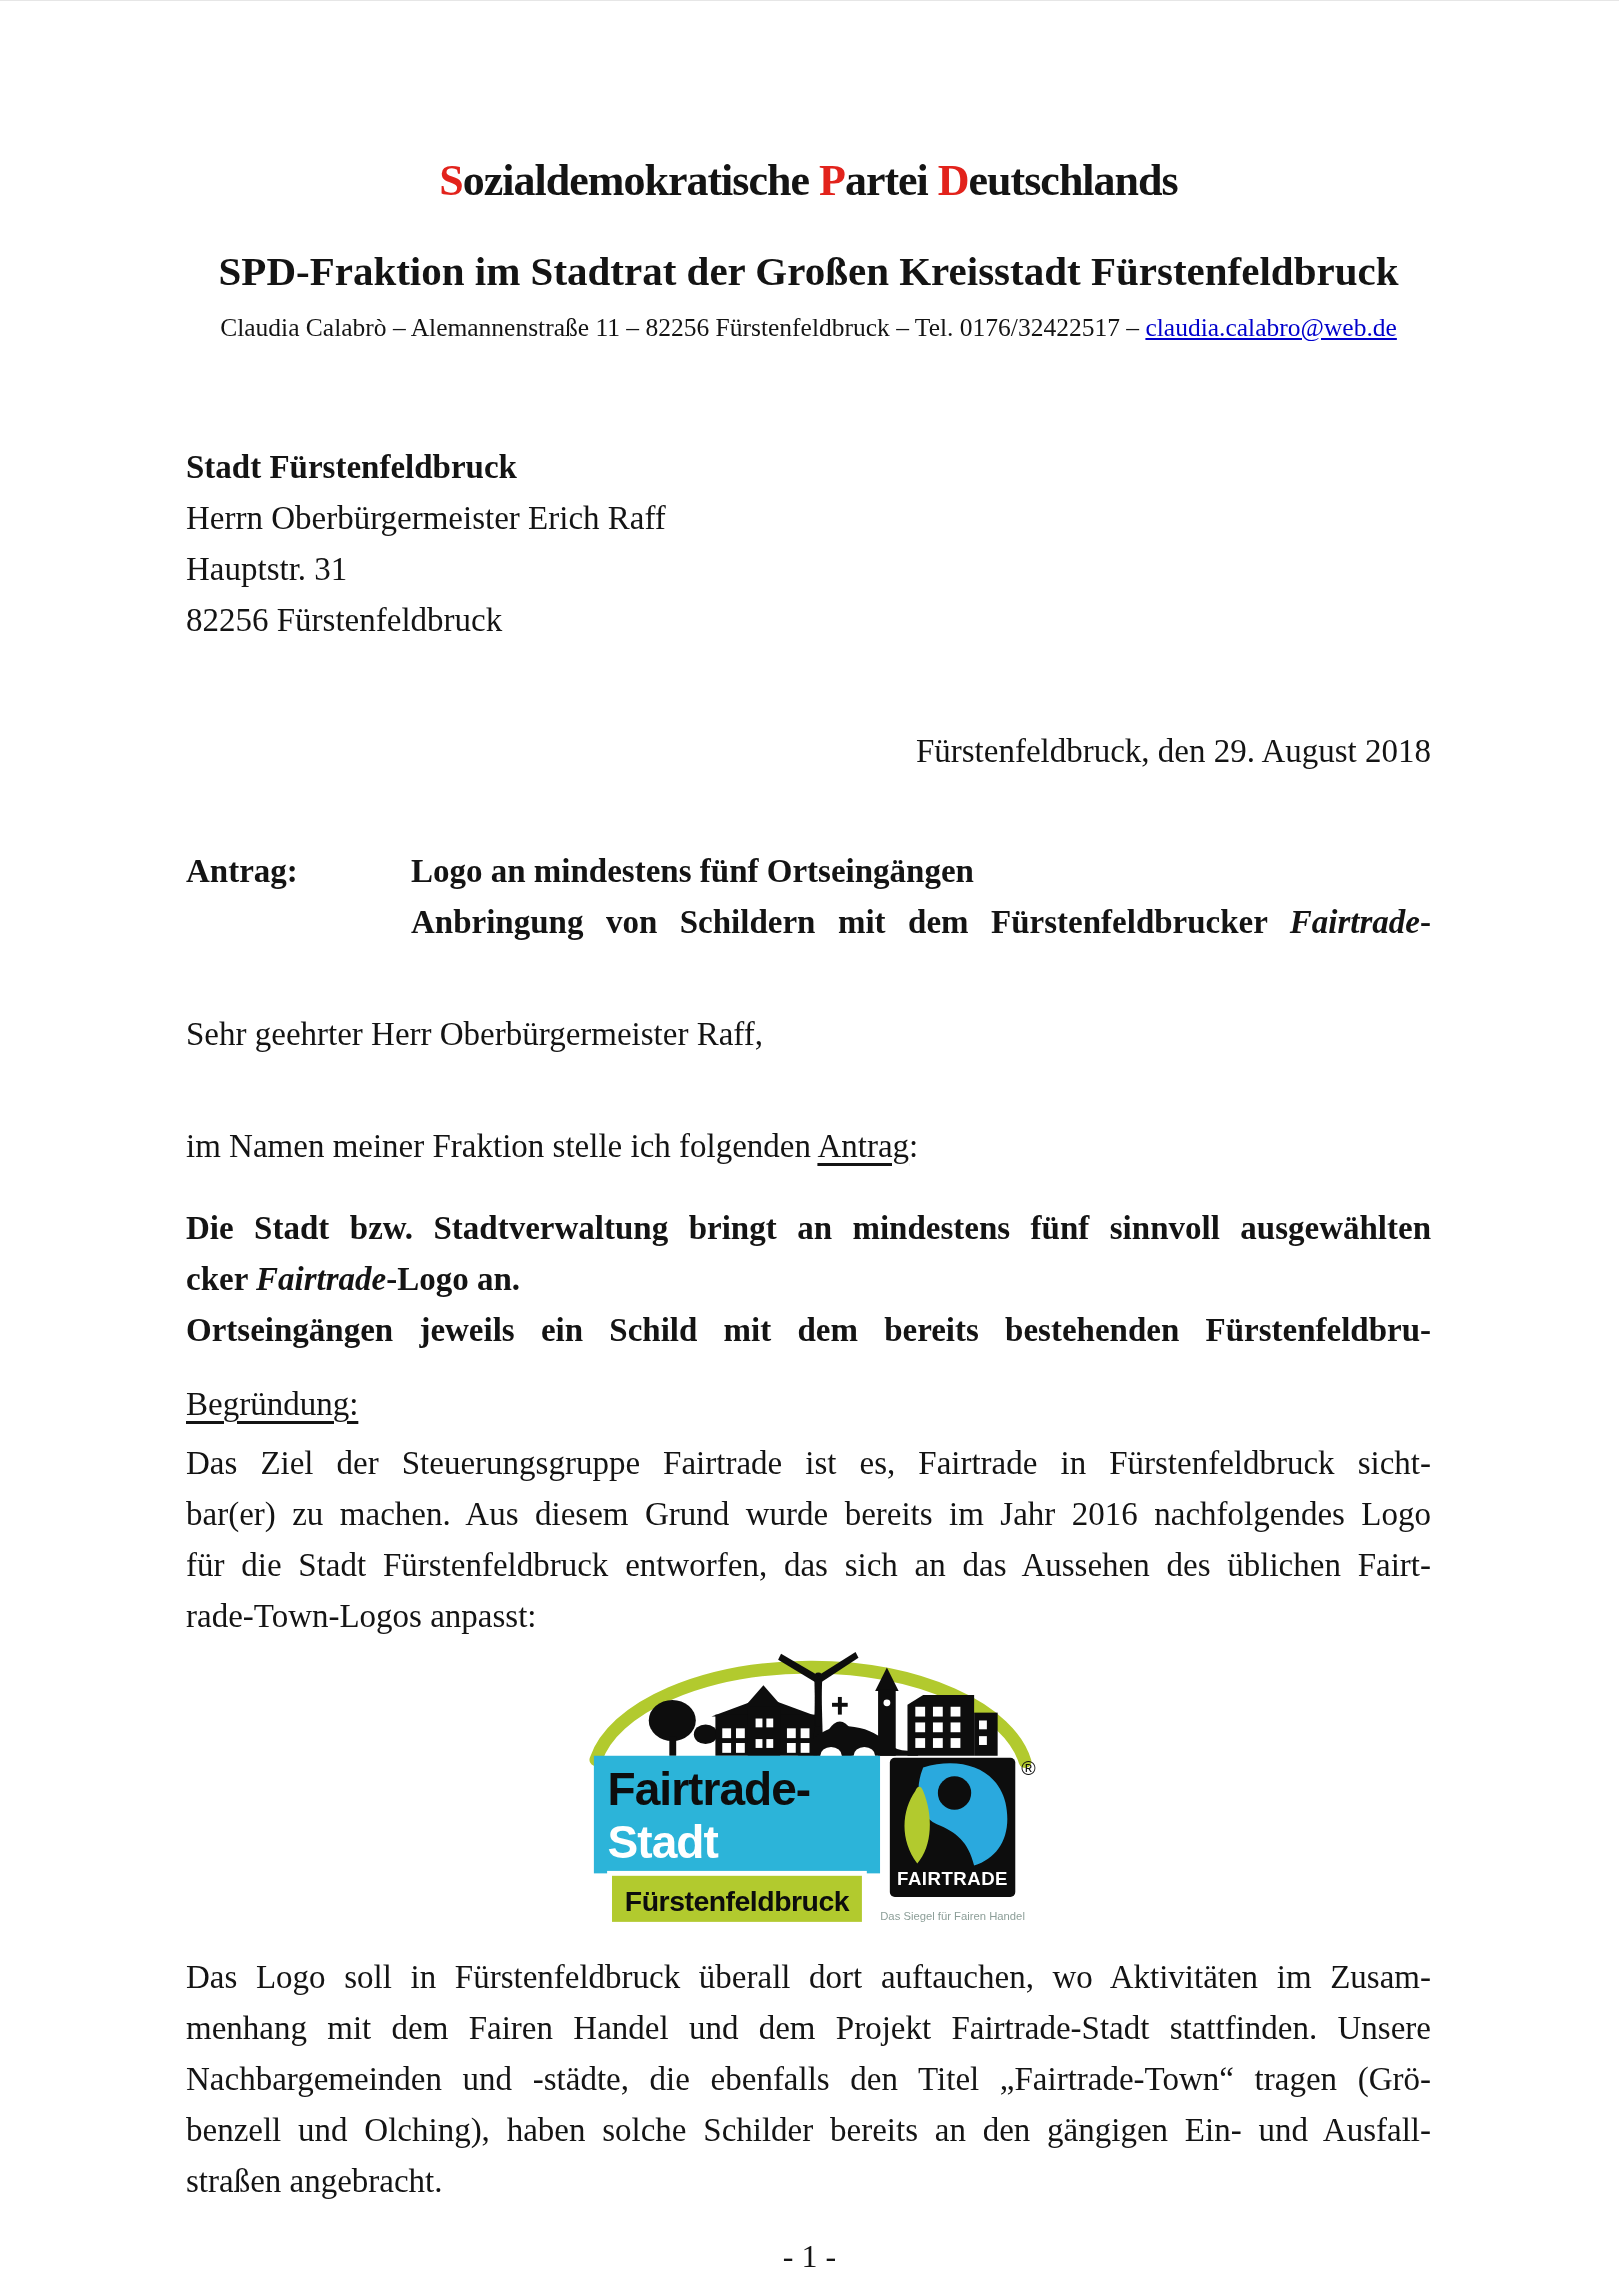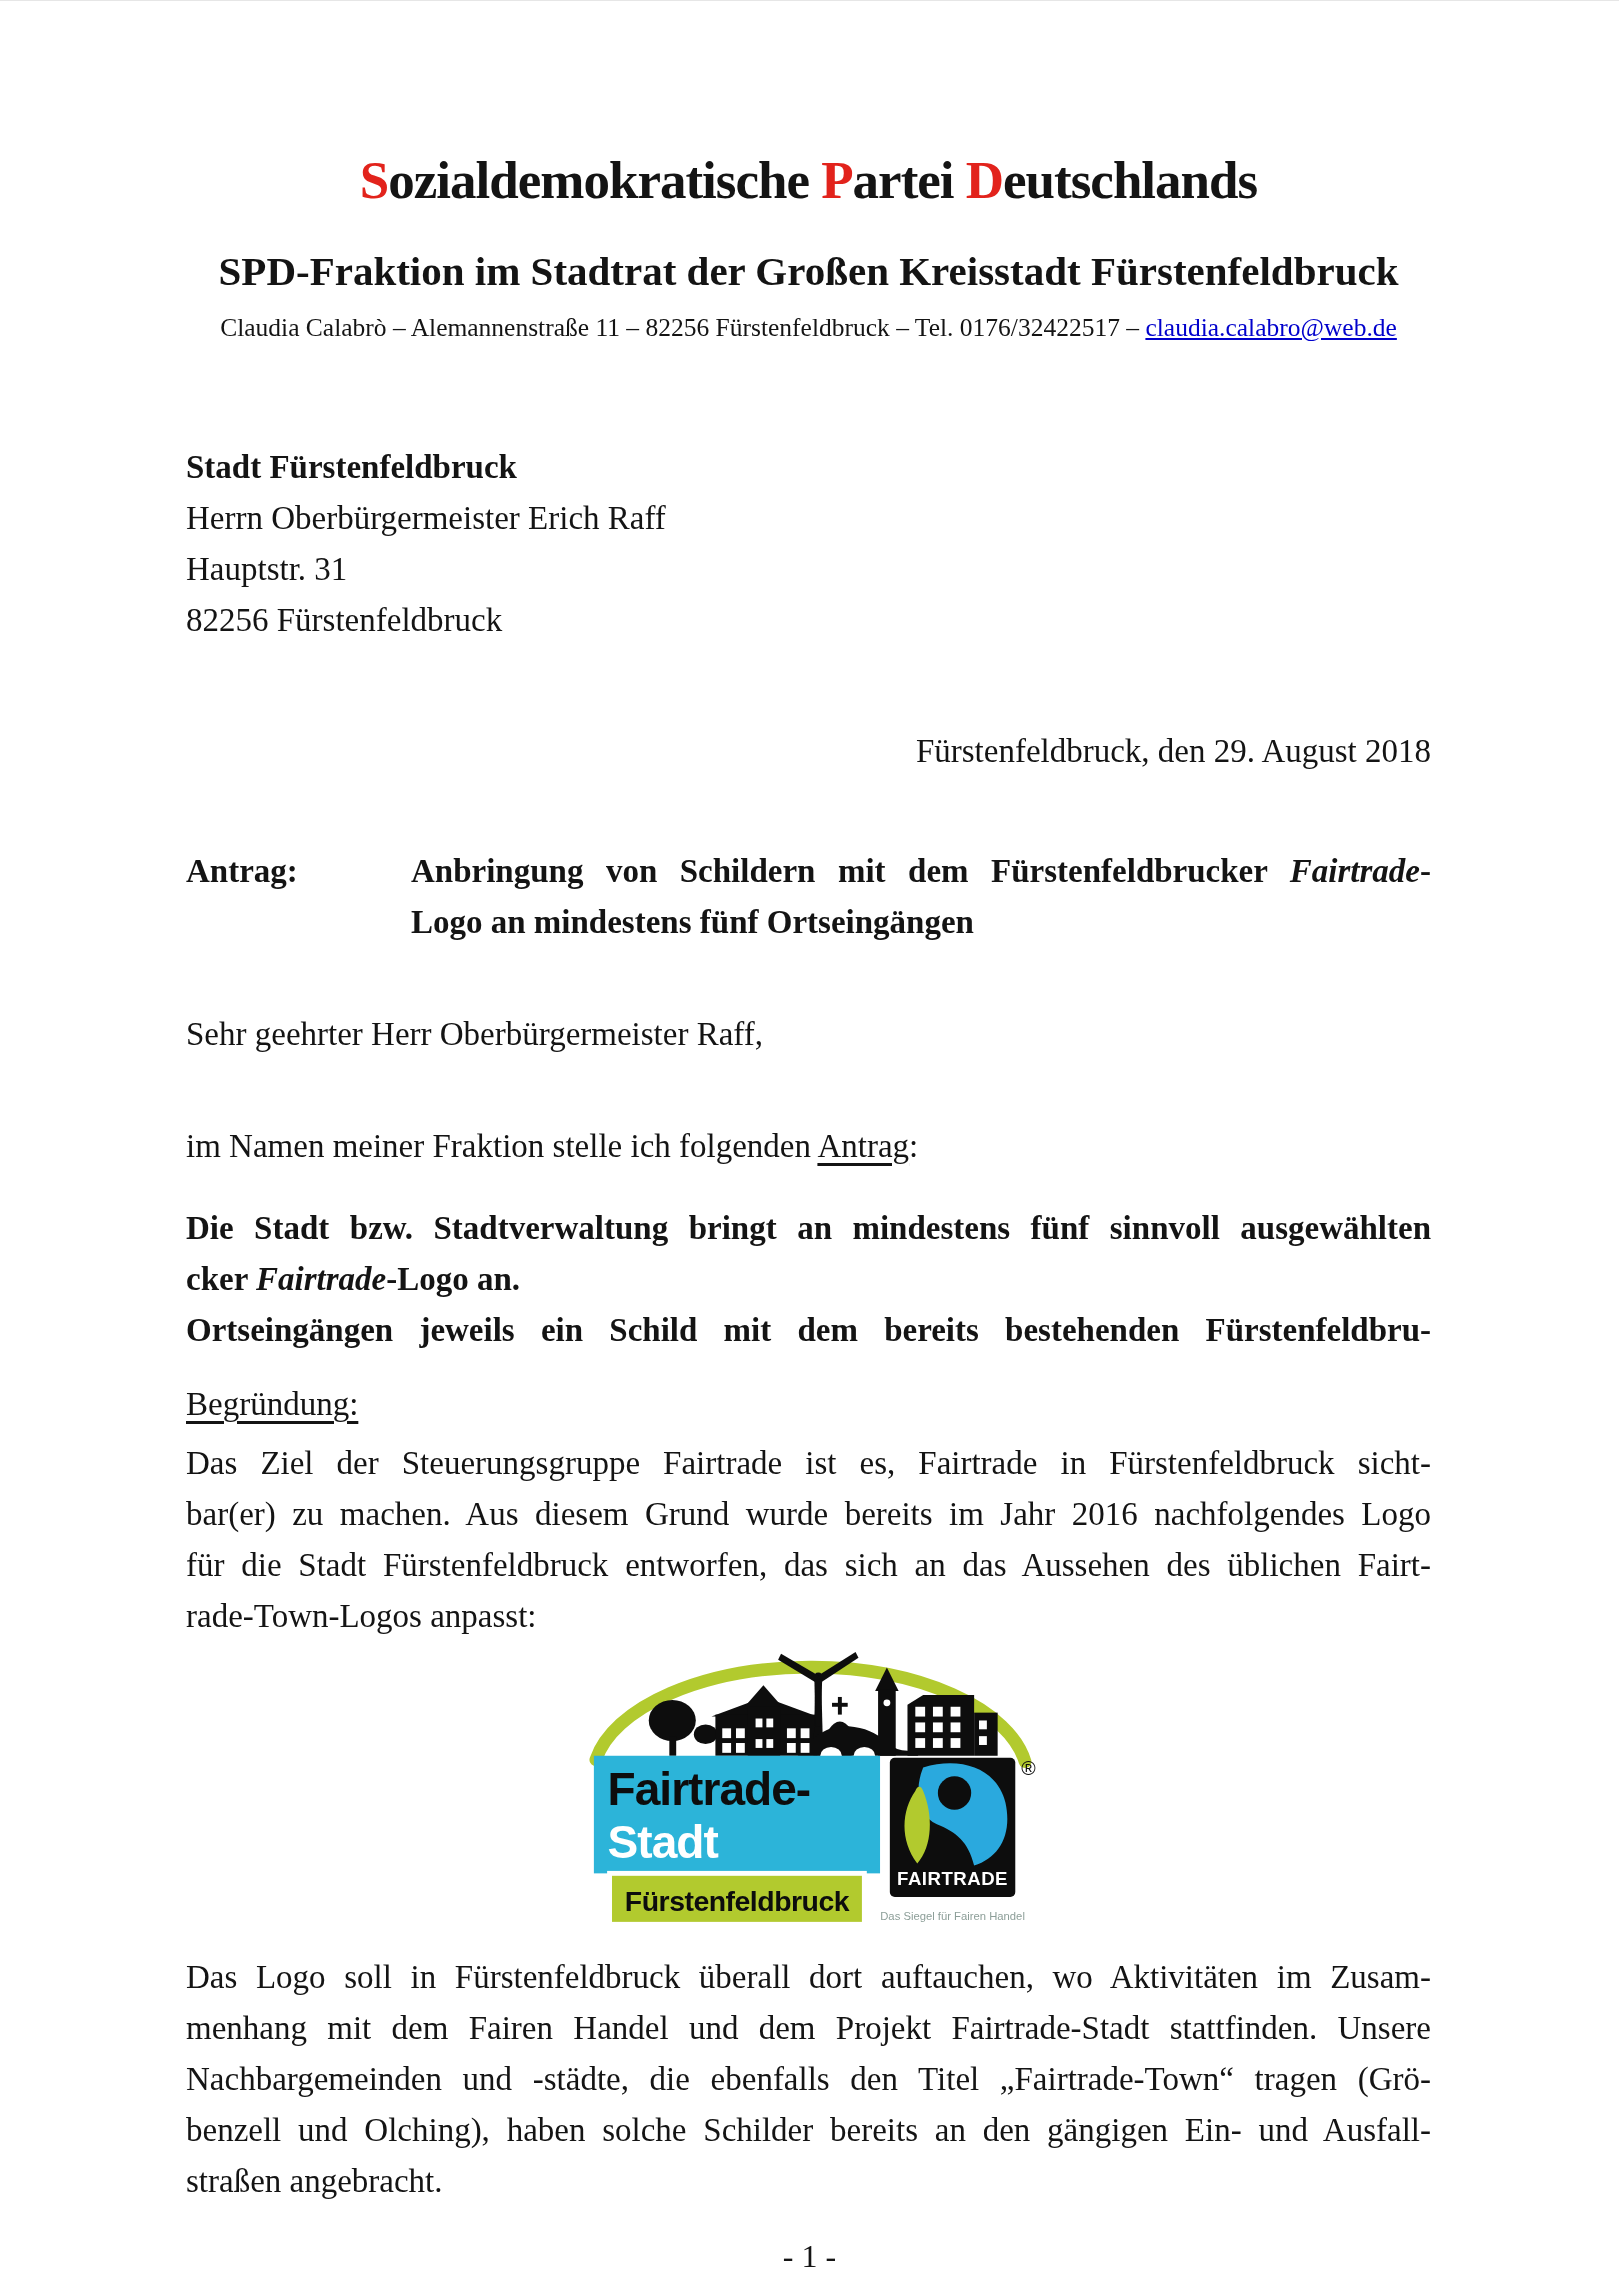--- a/index.html
+++ b/index.html
@@ -11,21 +11,21 @@
     overflow: hidden;
     box-sizing: border-box;
     padding: 0 188px 0 186px;
     font-family: "Liberation Serif", "DejaVu Serif", serif;
     color: #141414;
     border-top: 1px solid #e6e6e6;
   }
   
   .doc-title {
     margin: 145px 0 0 0;
-    font-size: 53px;
+    font-size: 44px;
     line-height: 69px;
     font-weight: bold;
     text-align: center;
     letter-spacing: -1px;
     white-space: nowrap;
   }
   .doc-subtitle {
     margin: 33px 0 0 0;
     font-size: 41px;
     line-height: 47px;
@@ -96,22 +96,22 @@
     <p>Herrn Oberbürgermeister Erich Raff</p>
     <p>Hauptstr. 31</p>
     <p>82256 Fürstenfeldbruck</p>
   </section>
 
   <p class="date-line body-text">Fürstenfeldbruck, den 29. August 2018</p>
 
   <section class="subject body-text">
     <div class="subject-label">Antrag:</div>
     <div class="subject-text">
+      <div class="jline">Logo an mindestens fünf Ortseingängen</div>
       <div class="jline just"><span>Anbringung von Schildern mit dem Fürstenfeldbrucker </span><span class="seg-italic">Fairtrade</span><span>-</span></div>
-      <div class="jline">Logo an mindestens fünf Ortseingängen</div>
     </div>
   </section>
 
   <p class="salutation body-text">Sehr geehrter Herr Oberbürgermeister Raff,</p>
 
   <p class="intro body-text"><span>im Namen meiner Fraktion stelle ich folgenden </span><span class="seg-underline">Antrag</span><span>:</span></p>
 
   <div class="motion body-text">
     <div class="jline just"><span>Die Stadt bzw. Stadtverwaltung bringt an mindestens fünf sinnvoll ausgewählten</span></div>
     <div class="jline"><span>cker </span><span class="seg-italic">Fairtrade</span><span>-Logo an.</span></div>

